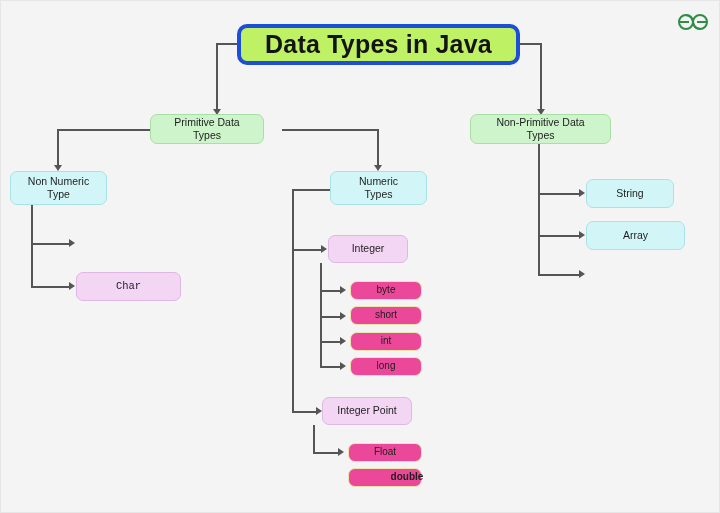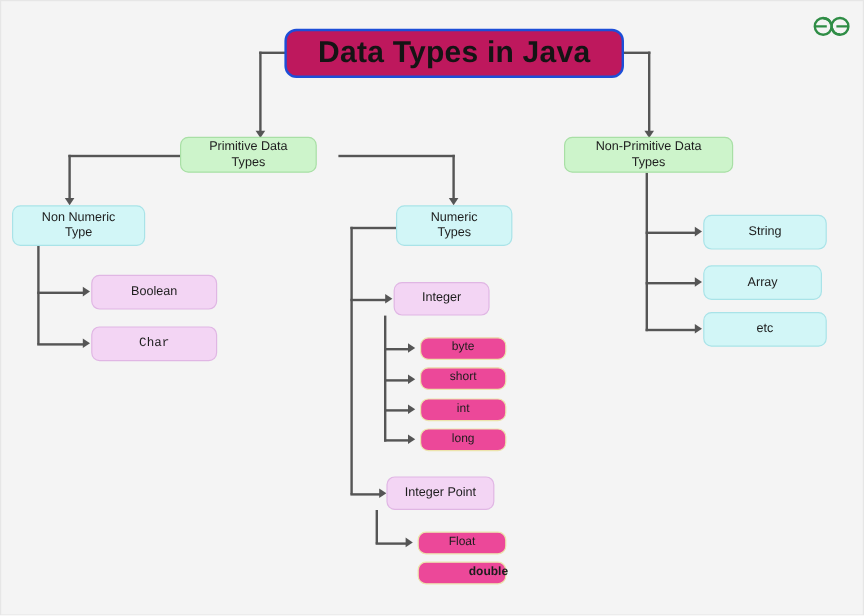--- a/index.html
+++ b/index.html
@@ -35,22 +35,22 @@
     color: #1d1d1d;
     border-radius: 7px;
     border: 1px solid rgba(0,0,0,0.12);
     padding: 2px 4px;
     white-space: pre-line;
     z-index: 3;
   }
 
   
   .node.title {
-    background: #be185d;
-    border: 2px solid #1d4ed8;
+    background: #bef264;
+    border: 4px solid #1d4ed8;
     border-radius: 10px;
     font-size: 25px;
     font-weight: 700;
     letter-spacing: 0.2px;
     color: #141414;
   }
 
   
   .node.green {
     background: #cdf4cb;
@@ -146,33 +146,32 @@
 Types</div>
 
   <div class="ln h" style="left:57px;  top:129px; width:94px;"></div>
   <div class="ln v" style="left:57px;  top:129px; height:38px;"></div>
   <div class="arrow down" style="left:54px; top:165px;"></div>
 
   <div class="ln h" style="left:282px; top:129px; width:97px;"></div>
   <div class="ln v" style="left:377px; top:129px; height:38px;"></div>
   <div class="arrow down" style="left:374px; top:165px;"></div>
 
-  <div class="node cyan" style="left:10px; top:171px; width:111px; height:34px;">Non Numeric
+  <div class="node cyan" style="left:10px; top:171px; width:97px; height:34px;">Non Numeric
 Type</div>
 
   <div class="node cyan" style="left:330px; top:171px; width:97px; height:34px;">Numeric
 Types</div>
 
   <div class="ln v" style="left:31px; top:205px; height:82px;"></div>
   <div class="ln h" style="left:31px; top:243px; width:40px;"></div>
   <div class="arrow right" style="left:69px; top:239px;"></div>
   <div class="ln h" style="left:31px; top:286px; width:40px;"></div>
   <div class="arrow right" style="left:69px; top:282px;"></div>
 
-  <div class="node purple" style="left:76px; top:229px; width:105px; height:29px;">Boolean</div>
   <div class="node purple" style="left:76px; top:272px; width:105px; height:29px;font-family:Liberation Mono, monospace;">Char</div>
 
   <div class="ln h" style="left:292px; top:189px; width:40px;"></div>
   <div class="ln v" style="left:292px; top:189px; height:223px;"></div>
 
   <div class="ln h" style="left:292px; top:249px; width:31px;"></div>
   <div class="arrow right" style="left:321px; top:245px;"></div>
 
   <div class="ln h" style="left:292px; top:411px; width:26px;"></div>
   <div class="arrow right" style="left:316px; top:407px;"></div>
@@ -204,17 +203,16 @@
   <div class="node yellow bold" style="left:348px; top:468px; width:74px; height:19px;padding-left:48px;">double</div>
 
   <div class="ln v" style="left:538px; top:144px; height:132px;"></div>
   <div class="ln h" style="left:538px; top:193px; width:43px;"></div>
   <div class="arrow right" style="left:579px; top:189px;"></div>
   <div class="ln h" style="left:538px; top:235px; width:43px;"></div>
   <div class="arrow right" style="left:579px; top:231px;"></div>
   <div class="ln h" style="left:538px; top:274px; width:43px;"></div>
   <div class="arrow right" style="left:579px; top:270px;"></div>
 
-  <div class="node cyan" style="left:586px; top:179px; width:103px; height:29px;">String</div>
+  <div class="node cyan" style="left:586px; top:179px; width:88px; height:29px;">String</div>
   <div class="node cyan" style="left:586px; top:221px; width:99px; height:29px;">Array</div>
-  <div class="node cyan" style="left:586px; top:260px; width:103px; height:29px;">etc</div>
 
 </div>
 
 </body></html>

